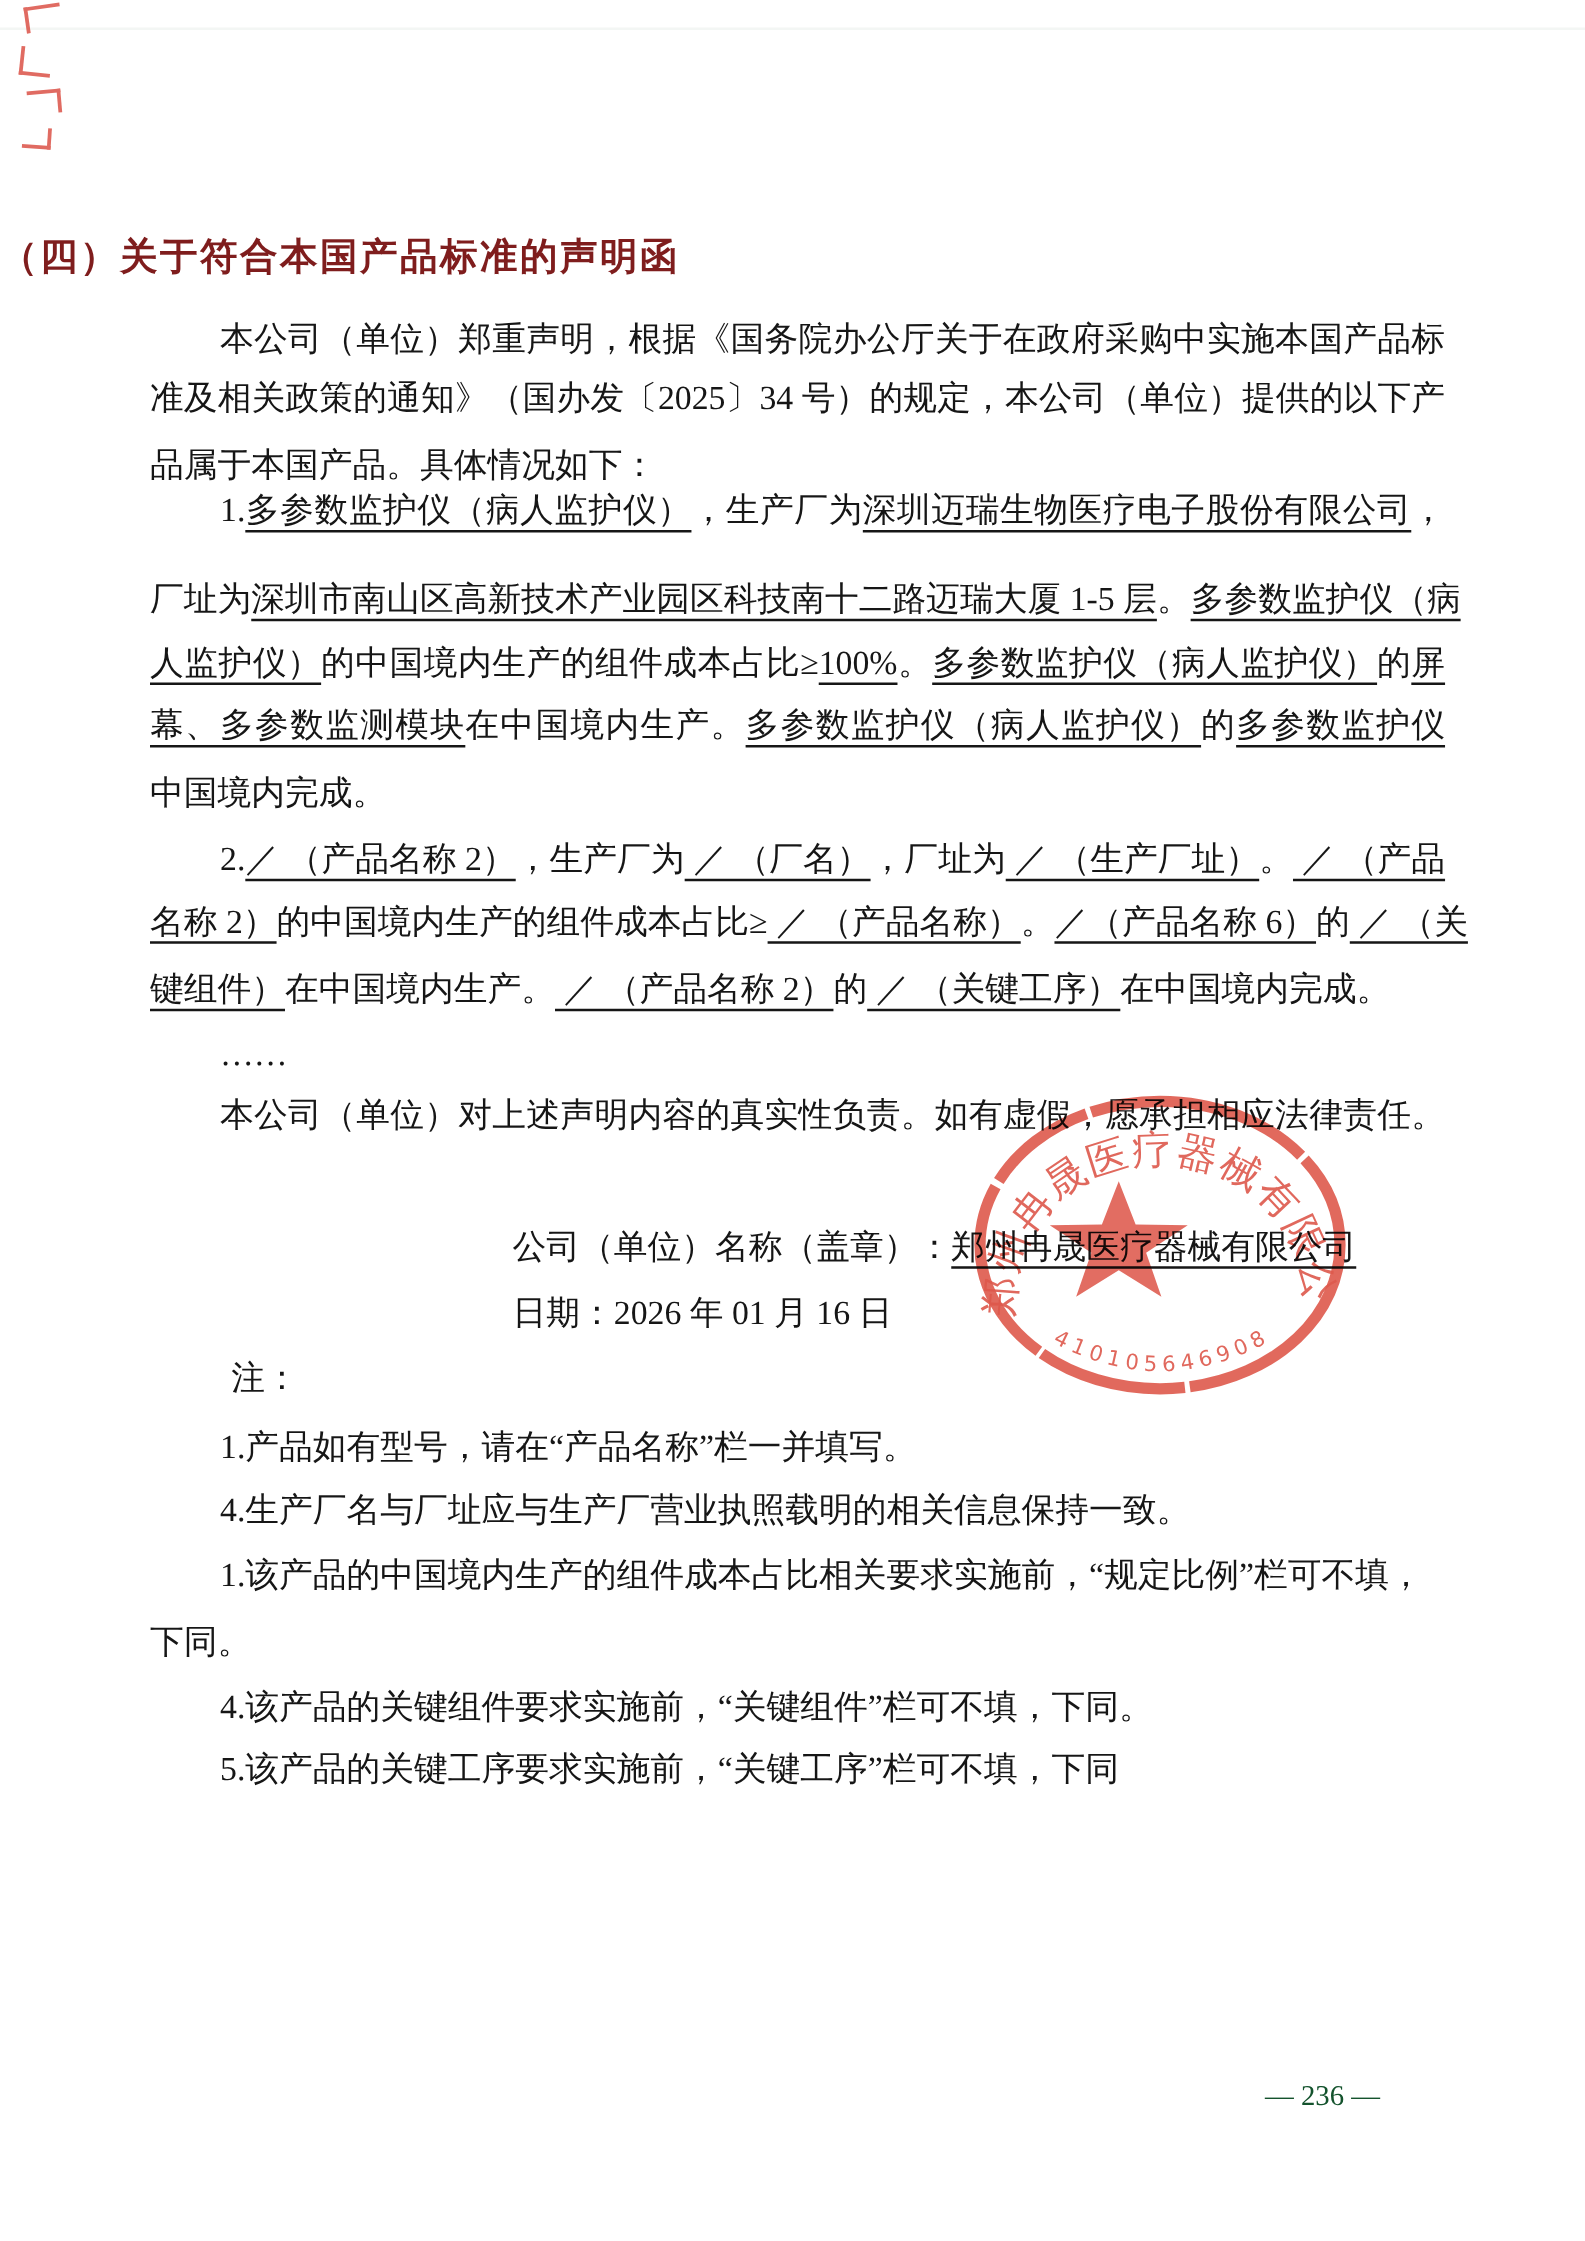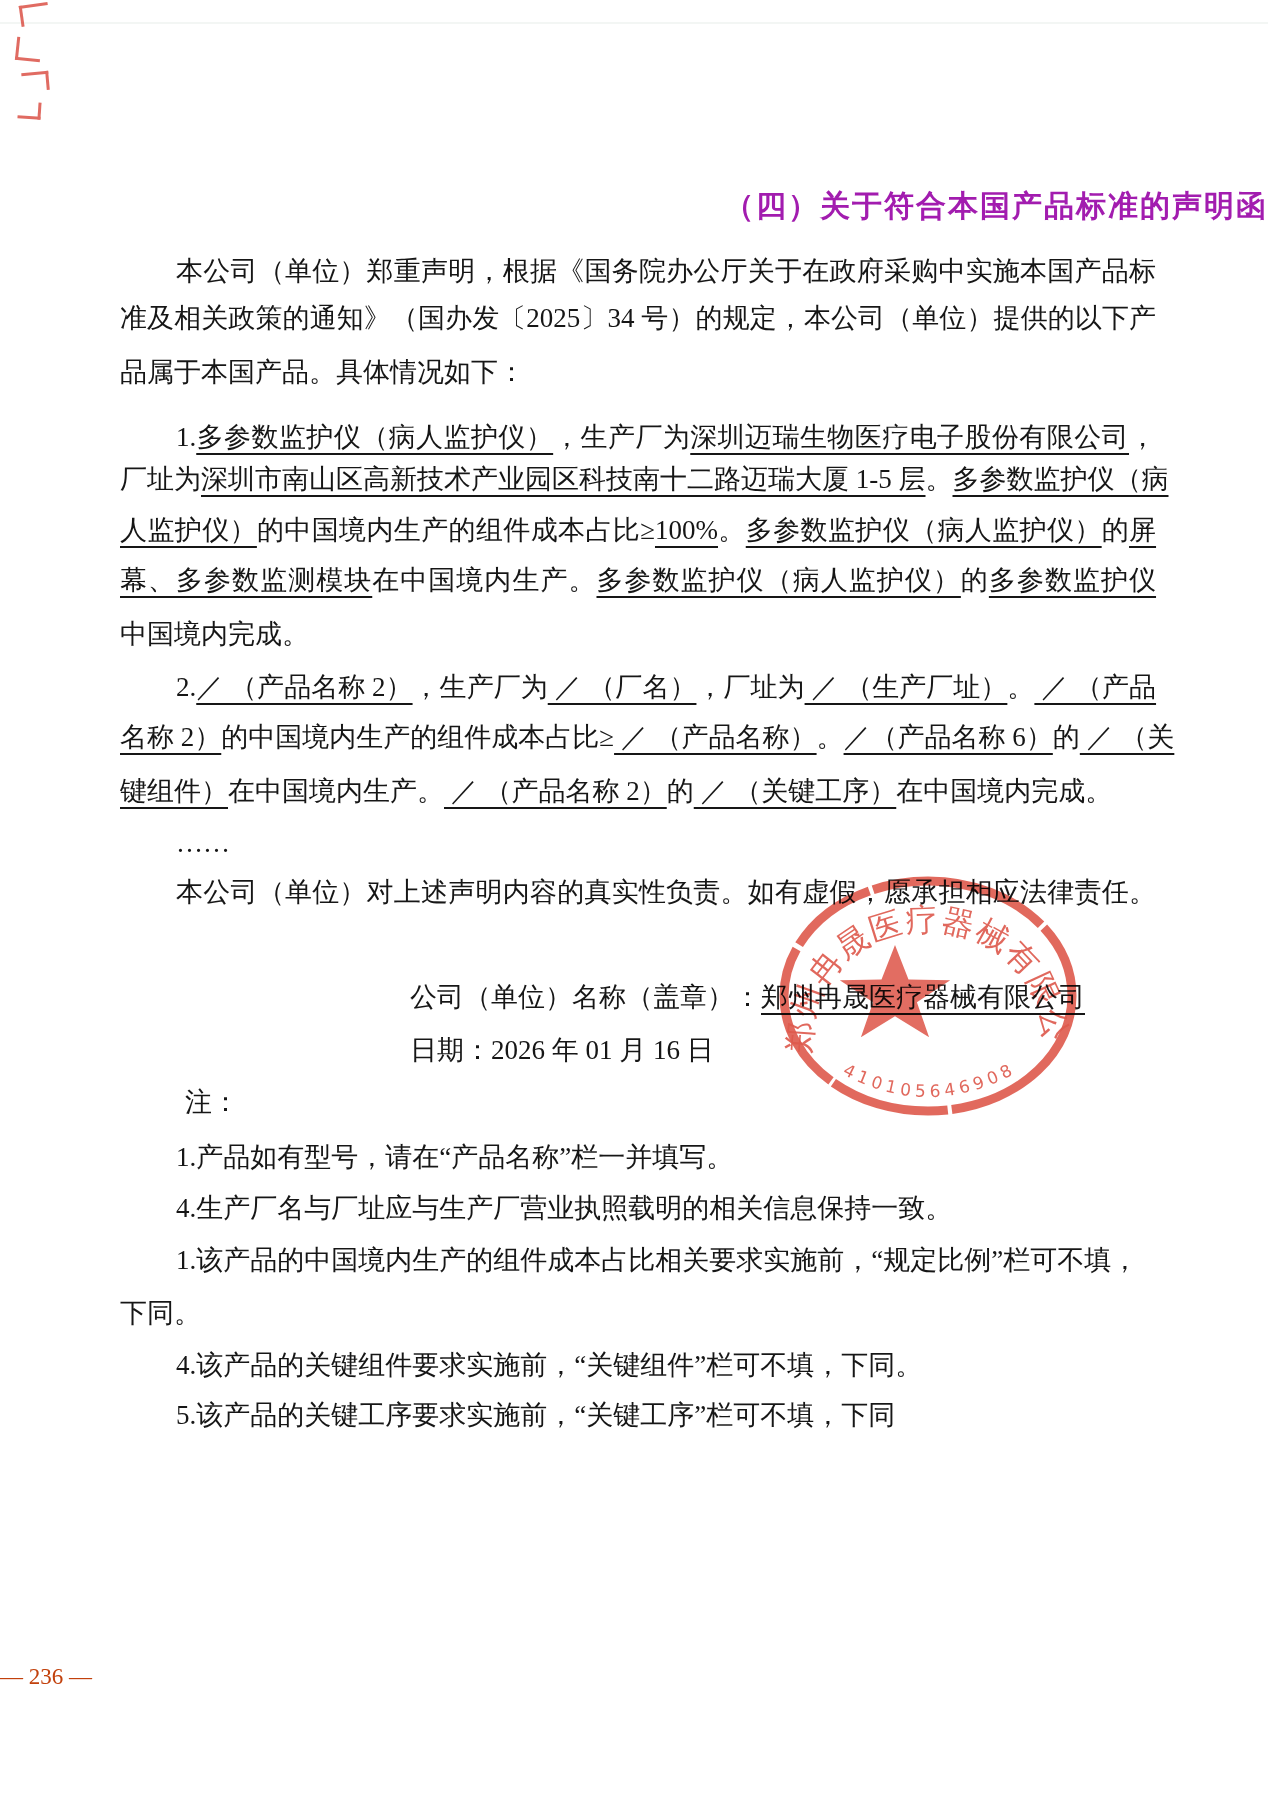--- a/index.html
+++ b/index.html
@@ -1,32 +1,32 @@
 <!DOCTYPE html>
 <html><head>
 <meta charset="utf-8">
 <style>
   html,body{margin:0;padding:0;}
   body{width:1268px;height:1793px;position:relative;background:#ffffff;overflow:hidden;
        font-family:"Liberation Serif","DejaVu Serif",serif;color:#141414;}
   .scanline{position:absolute;left:0;top:22px;width:100%;height:2px;background:#f3f6f4;}
-  .title{position:absolute;top:180px;left:0;width:1268px;height:52px;text-align:right;
+  .title{position:absolute;top:180px;left:0;width:1268px;height:52px;text-align:left;
          font-family:"DejaVu Sans","Liberation Sans",sans-serif;font-weight:bold;
-         font-size:30px;line-height:52px;letter-spacing:2px;color:#a21caf;}
+         font-size:30px;line-height:52px;letter-spacing:2px;color:#7f1d1d;}
   .line{position:absolute;left:120px;width:1036px;height:50px;font-size:27px;line-height:50px;
         white-space:nowrap;color:#161616;font-family:Liberation Serif, serif;}
   .jf{text-align:justify;text-align-last:justify;text-justify:inter-character;}
   .ind{text-indent:56px;}
   .u{text-decoration:underline;text-underline-offset:7px;text-decoration-thickness:1.5px;}
   .sign{left:410px;width:700px;}
   .noteslbl{left:185px;}
   .noteline{left:176px;}
   .cont{left:120px;}
-  .footer{position:absolute;top:1657px;left:0;width:1104px;text-align:left;
-          font-size:23px;line-height:40px;color:#c2410c;}
+  .footer{position:absolute;top:1657px;left:0;width:1104px;text-align:right;
+          font-size:23px;line-height:40px;color:#14532d;}
   .stamp{position:absolute;left:775px;top:872px;width:306px;height:250px;
          mix-blend-mode:multiply;opacity:0.92;}
   
   .cm{position:absolute;opacity:0.8;}
   .cm i{display:block;border-style:solid;border-color:#d9473b;}
   .cm1{left:20px;top:4px;} .cm1 i{width:26px;height:18px;border-width:3px 0 0 3px;transform:rotate(-8deg);}
   .cm2{left:16px;top:38px;} .cm2 i{width:22px;height:20px;border-width:0 0 3px 3px;transform:rotate(6deg);}
   .cm3{left:22px;top:72px;} .cm3 i{width:24px;height:16px;border-width:3px 3px 0 0;transform:rotate(-5deg);}
   .cm4{left:18px;top:102px;} .cm4 i{width:20px;height:14px;border-width:0 3px 3px 0;transform:rotate(4deg);}
 </style>
@@ -47,21 +47,21 @@
 <div class="cm cm4">
     <i></i>
   </div>
 
 <div class="title">（四）关于符合本国产品标准的声明函</div>
 
 <div class="line jf ind" style="top:246px">本公司（单位）郑重声明，根据《国务院办公厅关于在政府采购中实施本国产品标</div>
 <div class="line jf" style="top:293px">准及相关政策的通知》（国办发〔2025〕34 号）的规定，本公司（单位）提供的以下产</div>
 <div class="line" style="top:347px">品属于本国产品。具体情况如下：</div>
 
-<div class="line jf ind" style="top:412px"><span>1.</span><span class="u">多参数监护仪（病人监护仪）</span><span>，生产厂为</span><span class="u">深圳迈瑞生物医疗电子股份有限公司</span><span>，</span></div>
+<div class="line jf ind" style="top:383px"><span>1.</span><span class="u">多参数监护仪（病人监护仪）</span><span>，生产厂为</span><span class="u">深圳迈瑞生物医疗电子股份有限公司</span><span>，</span></div>
 <div class="line jf" style="top:454px"><span>厂址为</span><span class="u">深圳市南山区高新技术产业园区科技南十二路迈瑞大厦 1-5 层</span><span>。</span><span class="u">多参数监护仪（病</span></div>
 <div class="line jf" style="top:505px"><span class="u">人监护仪）</span><span>的中国境内生产的组件成本占比≥</span><span class="u">100%</span><span>。</span><span class="u">多参数监护仪（病人监护仪）</span><span>的</span><span class="u">屏</span></div>
 <div class="line jf" style="top:555px"><span class="u">幕、多参数监测模块</span><span>在中国境内生产。</span><span class="u">多参数监护仪（病人监护仪）</span><span>的</span><span class="u">多参数监护仪</span></div>
 <div class="line" style="top:609px"><span>中国境内完成。</span></div>
 
 <div class="line jf ind" style="top:662px"><span>2.</span><span class="u">／ （产品名称 2）</span><span>，生产厂为</span><span class="u"> ／ （厂名）</span><span>，厂址为</span><span class="u"> ／ （生产厂址）</span><span>。</span><span class="u"> ／ （产品</span></div>
 <div class="line jf" style="top:712px"><span class="u">名称 2）</span><span>的中国境内生产的组件成本占比≥</span><span class="u"> ／ （产品名称）</span><span>。</span><span class="u">／（产品名称 6）</span><span>的</span><span class="u"> ／ （关</span></div>
 <div class="line" style="top:766px"><span class="u">键组件）</span><span>在中国境内生产。</span><span class="u"> ／ （产品名称 2）</span><span>的</span><span class="u"> ／ （关键工序）</span><span>在中国境内完成。</span></div>
 
 <div class="line" style="top:818px;left:176px">……</div>

